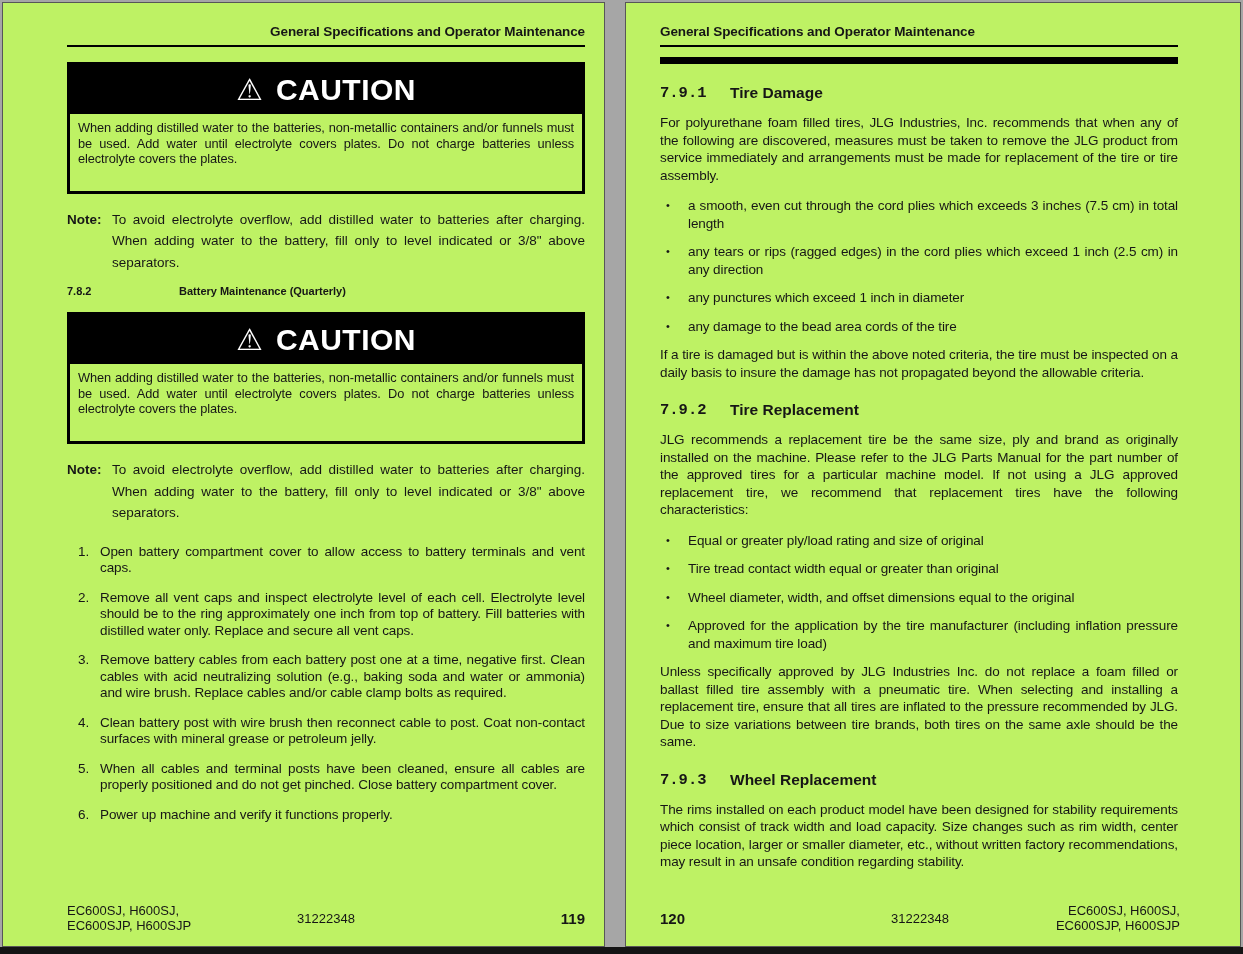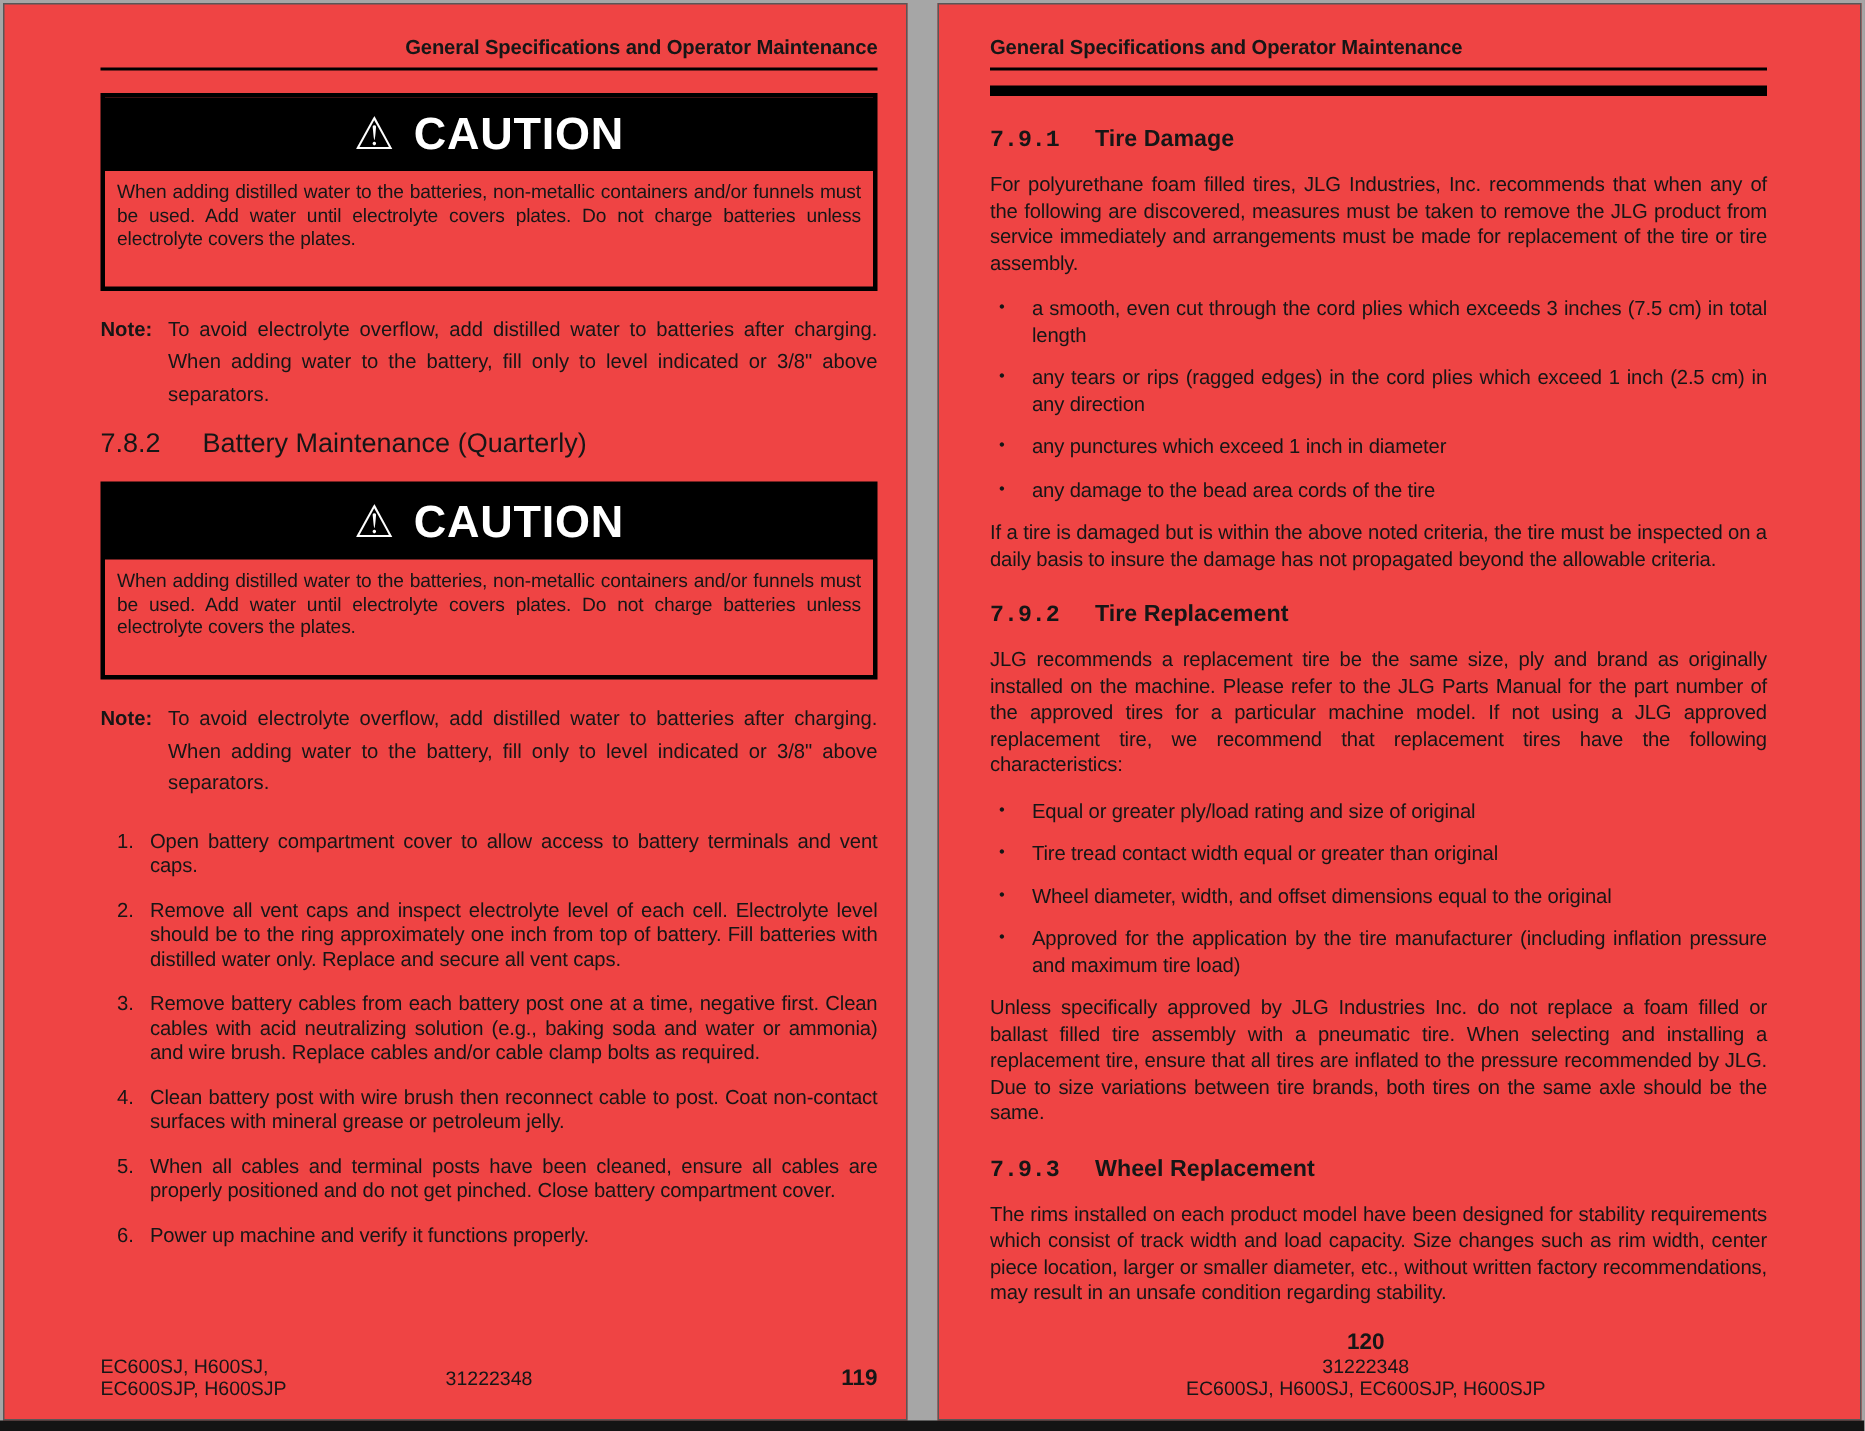--- a/index.html
+++ b/index.html
@@ -1,39 +1,39 @@
 <!DOCTYPE html>
 <html><head>
 <meta charset="utf-8">
 <style>
   html,body { margin:0; padding:0; background:#9f9f9f; }
   .stage { position:relative; width:1243px; height:954px; background:#a6a6a6;
            font-family:"Liberation Sans", sans-serif; color:#161616; overflow:hidden; }
-  .page { position:absolute; top:2px; height:945px; background:#ef4444;
+  .page { position:absolute; top:2px; height:945px; background:#bef264;
           border:1px solid #575757; box-sizing:border-box; }
   .page-left  { left:2px;   width:603px; padding:21px 19px 0 64px; }
   .page-right { left:625px; width:616px; padding:21px 62px 0 34px; }
 
   .page-header { font-weight:bold; font-size:13.5px; letter-spacing:-0.1px; }
   .page-header.align-right { text-align:right; }
   .header-rule { height:2px; background:#000; margin-top:6px; }
 
   .caution-box { border:3px solid #000; margin-top:15px; }
   .caution-band { background:#000; color:#fff; height:49px;
                   display:flex; align-items:center; justify-content:center; gap:13px; }
   .warning-icon { font-family:"DejaVu Sans", sans-serif; font-size:30px; line-height:1; }
   .caution-title { font-size:30px; font-weight:bold; letter-spacing:0.5px; }
   .caution-body { font-size:12.8px; line-height:15.6px; text-align:justify;
                   padding:6px 8px 24px; letter-spacing:-0.1px; }
 
   .note { display:flex; margin-top:15px; font-size:13.5px; line-height:21.5px; }
   .note-label { font-weight:bold; width:45px; flex:none; }
   .note-text  { flex:1; text-align:justify; }
 
-  .sec-heading { display:flex; font-weight:normal; font-size:18px; margin:12px 0 0; }
+  .sec-heading { display:flex; font-weight:bold; font-size:11px; margin:12px 0 0;gap:44px; }
   .sec-num { width:68px; flex:none; }
 
   .steps { margin-top:20px; padding-left:11px; }
   .step { display:flex; font-size:13.5px; line-height:16.5px; margin-bottom:13px; }
   .step-num  { width:22px; flex:none; }
   .step-text { flex:1; text-align:justify; letter-spacing:-0.1px; }
 
   .main-heading { display:flex; font-weight:bold; font-size:17.5px; margin-top:14px; }
   .main-heading .sec-num { width:54px; }
   .main-rule { height:7px; background:#000; margin-top:10px; }
@@ -44,21 +44,21 @@
   .para { font-size:13.5px; line-height:17.5px; text-align:justify;
           letter-spacing:-0.1px; margin:0 0 13px; }
 
   .bullets { margin:2px 0 2px; }
   .bullet { display:flex; font-size:13.5px; line-height:17.5px; margin-bottom:11px; }
   .bullet-dot  { width:22px; flex:none; padding-left:6px; font-size:11px; }
   .bullet-text { flex:1; text-align:justify; letter-spacing:-0.1px; }
 
   .footer { position:absolute; bottom:13px; display:flex; align-items:center; font-size:13px; }
   .page-left  .footer { left:64px; right:19px; }
-  .page-right .footer { left:34px; right:79px;flex-direction:column; }
+  .page-right .footer { left:34px; right:60px; }
   .footer-cell { flex:1; }
   .footer-center { flex:1; text-align:center; }
   .footer-cell.align-right { text-align:right; }
   .page-num { font-weight:bold; font-size:15px; }
 
   .bottom-strip { position:absolute; left:0; right:0; bottom:0; height:7px; background:#141414; }
 </style>
 </head>
 <body>
 

